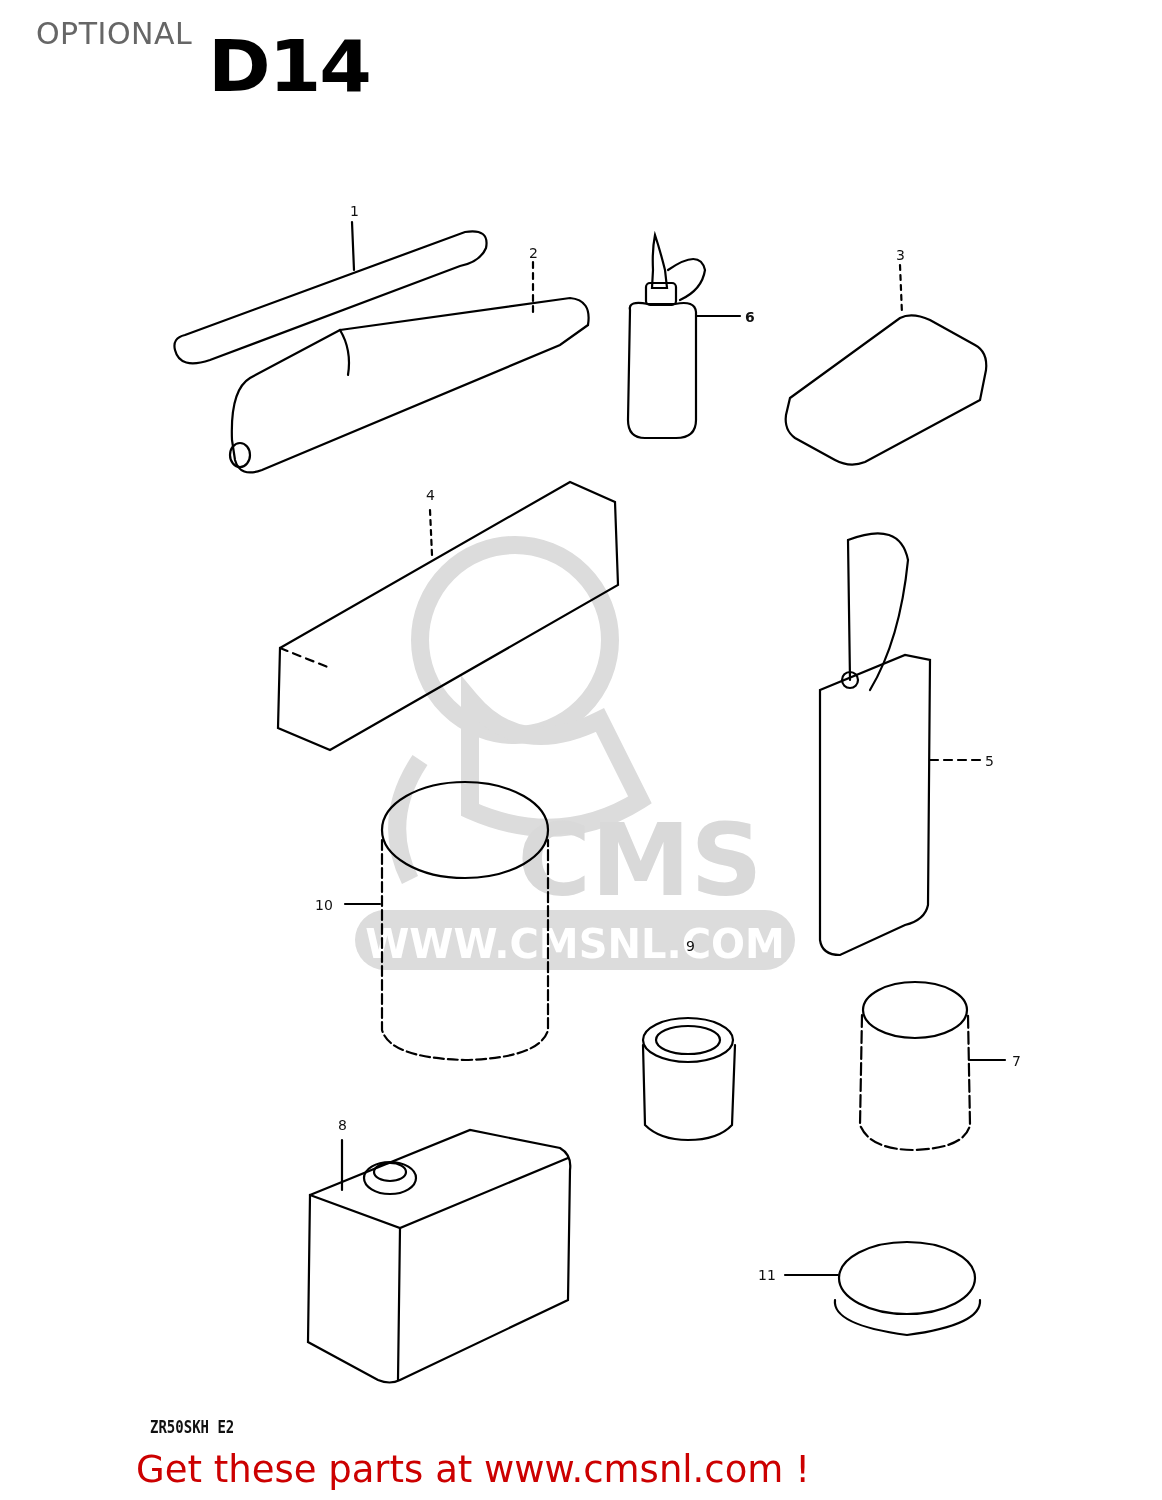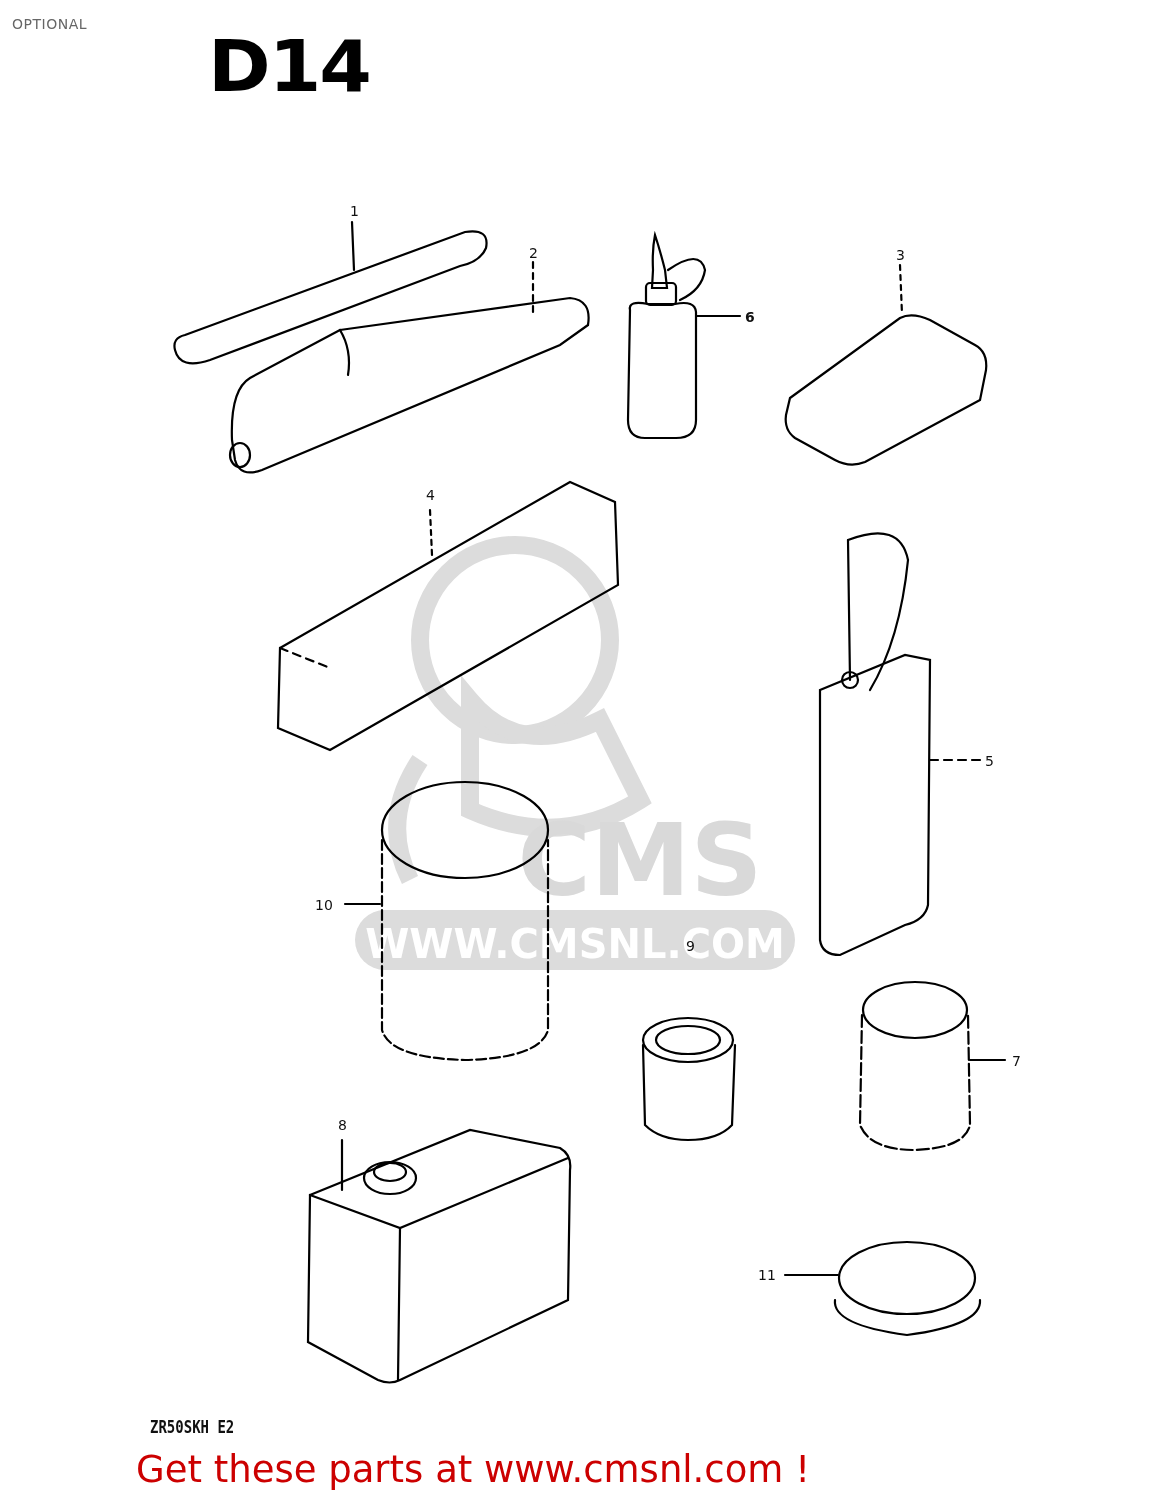--- a/index.html
+++ b/index.html
@@ -1,17 +1,17 @@
 <!DOCTYPE html>
 <html><head>
 <meta charset="utf-8">
 <style>
   html, body { margin: 0; padding: 0; background: #ffffff; }
   body { width: 1162px; height: 1500px; position: relative; overflow: hidden; font-family: "DejaVu Sans", sans-serif; }
-  .header-label { position: absolute; left: 12px; top: 16px; font-family: "DejaVu Sans", sans-serif; font-size: 14px; color: #666666; letter-spacing: 0.5px; }
+  .header-label { position: absolute; left: 36px; top: 16px; font-family: "DejaVu Sans", sans-serif; font-size: 30px; color: #666666; letter-spacing: 0.5px; }
   .section-code { position: absolute; left: 208px; top: 30px; font-family: "DejaVu Sans", sans-serif; font-weight: bold; font-size: 72px; line-height: 72px; color: #000000; letter-spacing: -2px; transform: scaleX(1.05); transform-origin: left; }
   .diagram-svg { position: absolute; left: 0; top: 0; }
   .ref-code { position: absolute; left: 150px; top: 1416px; font-family: "DejaVu Sans Mono", monospace; font-size: 14px; font-weight: bold; color: #111; transform: scaleY(1.3); transform-origin: left top; }
   .footer-cta { position: absolute; left: 0; width: 946px; top: 1448px; text-align: center; font-family: "DejaVu Sans", sans-serif; font-size: 37px; color: #cc0000; text-decoration: none; padding-left: 0; }
   .callout { font-family: "DejaVu Sans", sans-serif; font-size: 14px; fill: #111; }
   .wm-text { font-family: "DejaVu Sans", sans-serif; font-weight: bold; fill: #ffffff; }
 </style>
 </head>
 <body>
 

